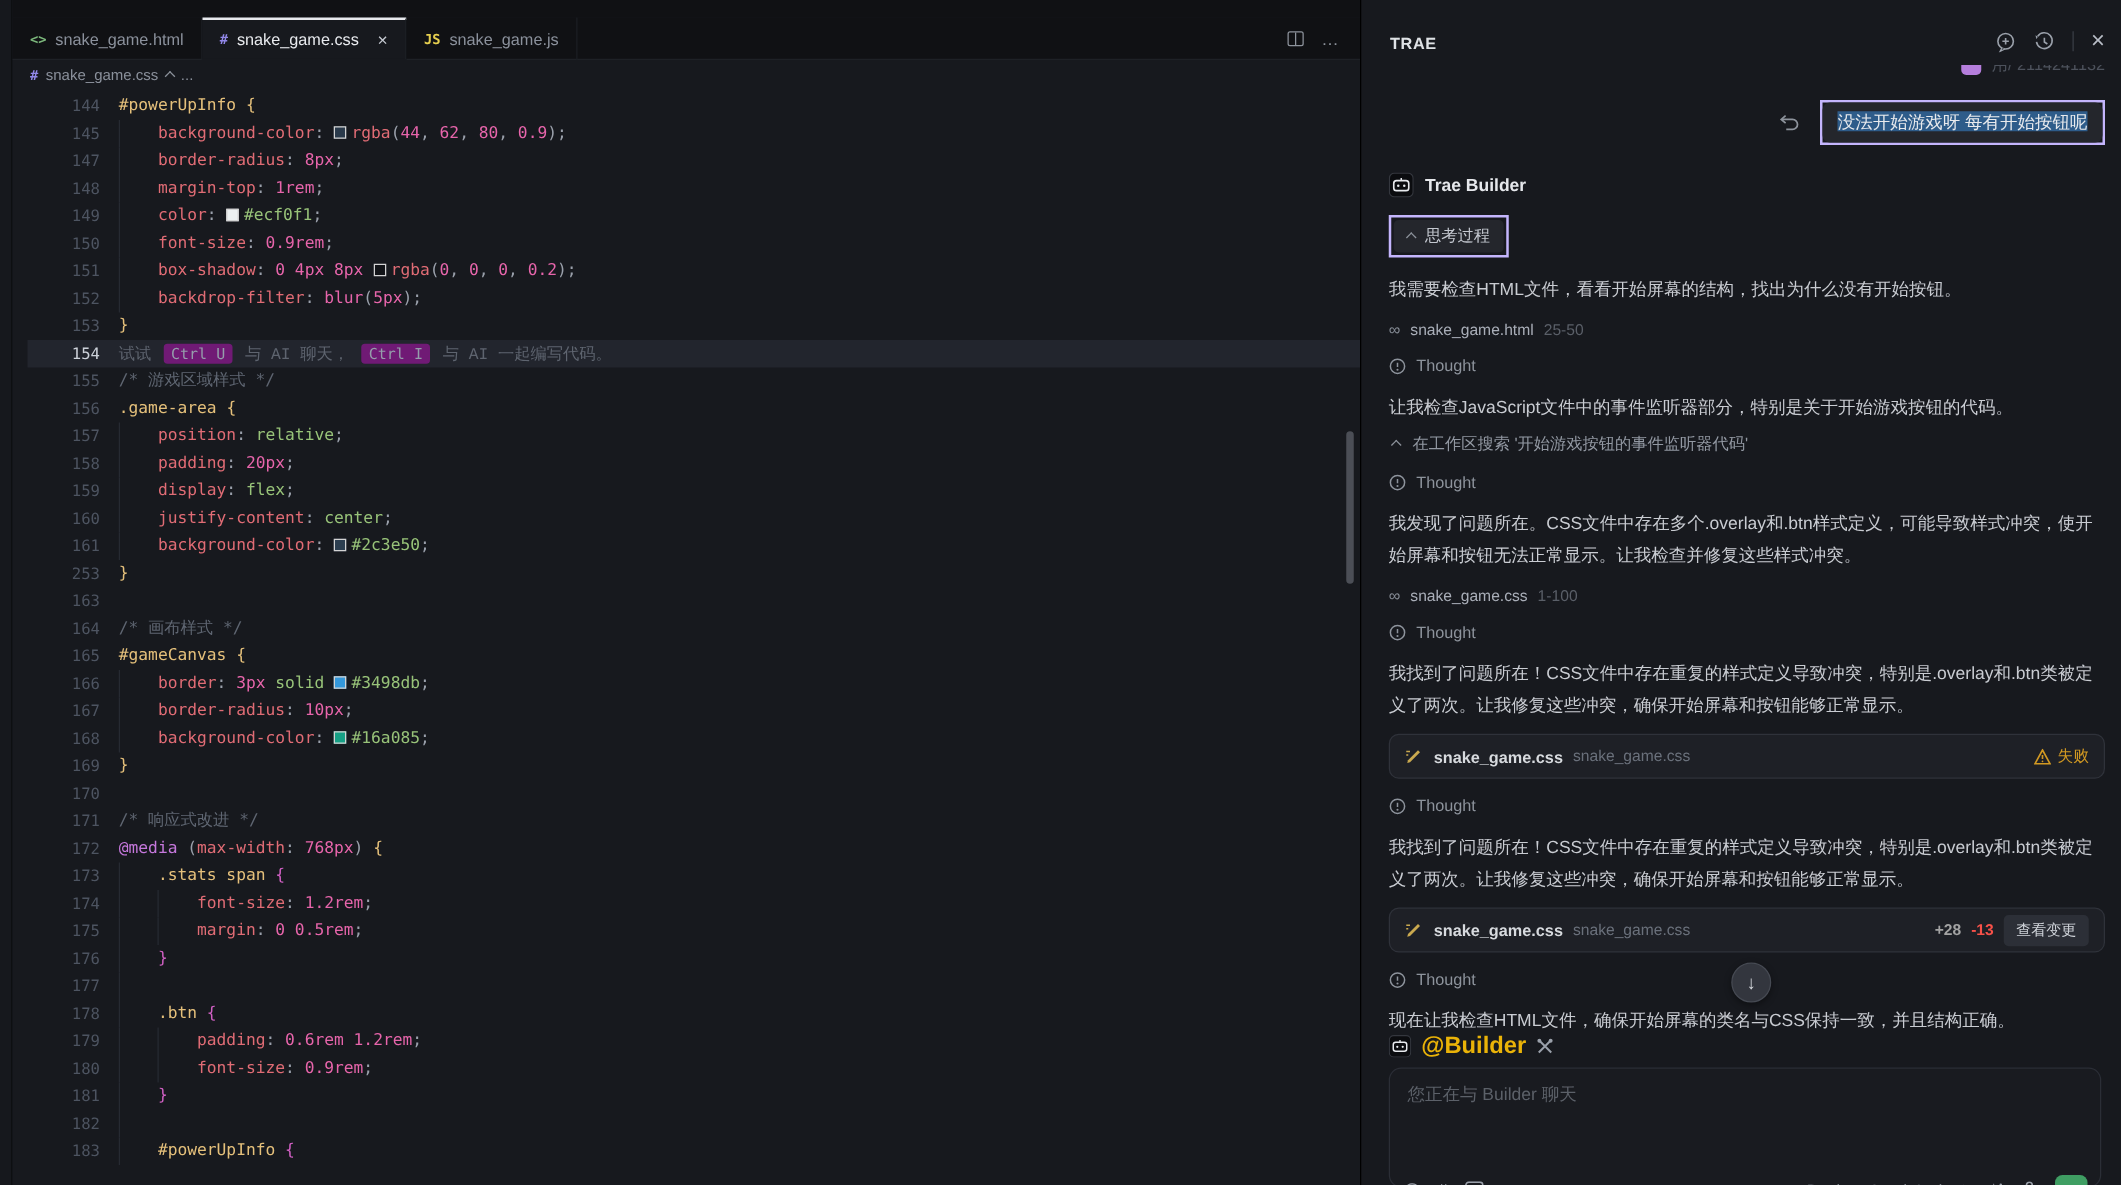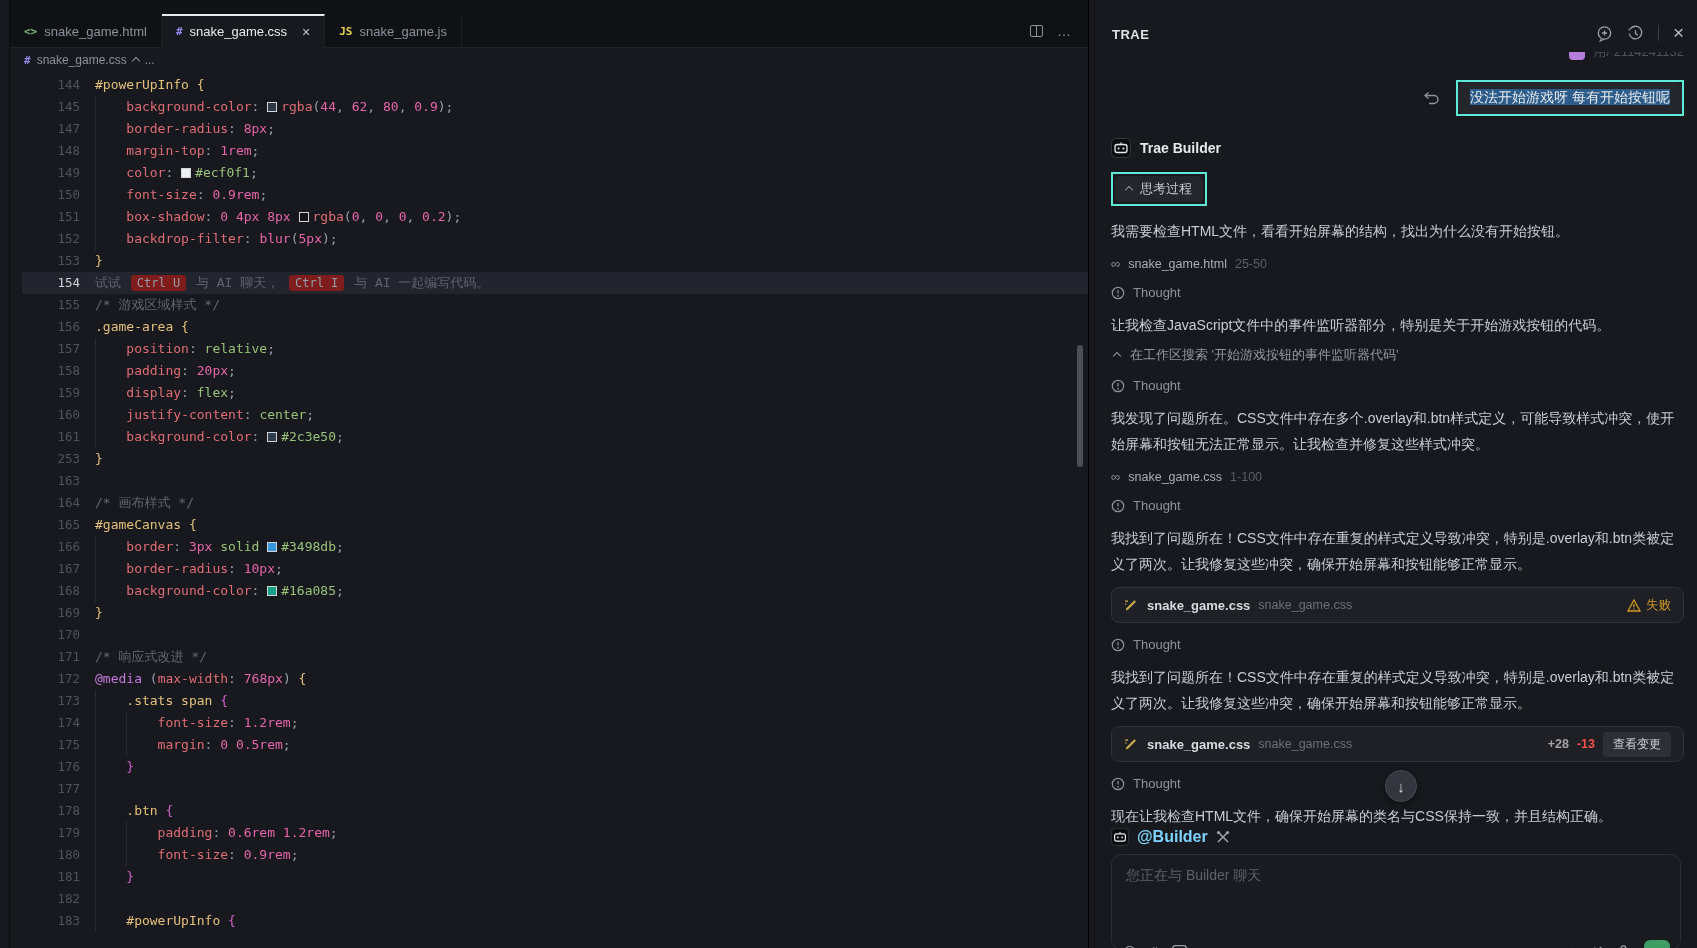--- a/index.html
+++ b/index.html
@@ -41,42 +41,42 @@
   .tk-br2  { color:#d160c4; }
   .tk-prop { color:#e06c75; }
   .tk-num  { color:#e765ab; }
   .tk-val  { color:#98c379; }
   .tk-at   { color:#c678dd; }
   .tk-punc { color:#9aa0ab; }
   .tk-cmt  { color:#5f6672; }
   .tk-fn   { color:#e06c75; }
   .tk-fn2  { color:#e765ab; }
   .tk-ghost{ color:#5e646f; font-family:Liberation Mono, monospace; font-size:13px; }
-  .tk-key  { background:#7f1d1d; color:#959dab; border-radius:3px; padding:1px 6px; font-size:12px; margin:0 2px; }
+  .tk-key  { background:#701a75; color:#959dab; border-radius:3px; padding:1px 6px; font-size:12px; margin:0 2px; }
   .tk-sw   { display:inline-block; width:10px; height:10px; border:1px solid #d3d3d3; margin-right:4px; vertical-align:-1px; }
   #editor-scrollbar { position:absolute; left:1067px; top:345px; width:6px; height:122px; background:rgba(140,145,155,.45); border-radius:3px; }
 
   
   #panel { position:absolute; left:1088px; top:0; width:609px; height:948px; background:#17191e; border-left:1px solid #000; }
   #panel-header { position:absolute; left:1px; top:0; width:100%; height:50px; }
   #panel-title { position:absolute; left:22px; top:27px; font-size:13px; font-weight:bold; letter-spacing:.5px; color:#dfe2e6; }
   #panel-actions { position:absolute; right:14px; top:24px; display:flex; align-items:center; gap:14px; color:#9aa0aa; }
   .pa-sep { width:1px; height:16px; background:#3a3e46; }
   .pa-close { font-size:19px; line-height:18px; color:#b8bdc6; }
 
   #chat { position:absolute; left:0; top:50px; width:100%; padding:0 13px 0 22px; }
 
   .meta-row { height:14px; overflow:hidden; display:flex; justify-content:flex-end; margin-top:2px; }
   .meta-inner { display:flex; align-items:center; gap:8px; transform:translateY(-7px); }
   .meta-avatar { width:16px; height:16px; border-radius:4px; background:#b57edc; }
   .meta-text { font-size:13px; color:#4d525c; }
 
   .bubble-row { display:flex; justify-content:flex-end; align-items:center; margin-top:14px; }
   .undo-icon { margin-right:16px; }
-  .anno { border:2px solid #5eead4; }
+  .anno { border:2px solid #c4b5fd; }
   .bubble { background:#24262c; border-radius:6px; padding:7px 12px; font-size:14px; color:#e8eaed; }
   .bubble .seltext { background:#2e5c8a; }
 
   .agent-row { display:flex; align-items:center; gap:9px; margin-top:22px; }
   .agent-name { font-size:14px; font-weight:bold; color:#e6e8ec; }
 
   .think-wrap { margin-top:14px; display:inline-flex; padding:2px; }
   .think-pill { background:#24262c; border-radius:4px; padding:4px 11px; display:flex; align-items:center; gap:8px; font-size:13px; color:#c3c7cf; }
   .chev { display:inline-block; width:6px; height:6px; border-right:1.4px solid #9aa0aa; border-bottom:1.4px solid #9aa0aa; transform:rotate(-45deg); }
 
@@ -95,21 +95,21 @@
   .fc-failed { color:#d29922; font-size:12.5px; display:flex; align-items:center; gap:5px; }
   .fc-add { color:#a3a3a3; font-size:12.5px; font-weight:bold; }
   .fc-del { color:#f85149; font-size:12.5px; font-weight:bold; }
   .fc-btn { background:#2c2f37; border-radius:4px; padding:4px 10px; font-size:12px; color:#d0d4da; }
 
   #scroll-down-btn { position:absolute; left:296px; top:770px; width:32px; height:32px; border-radius:50%; background:#33363e; border:1px solid #464a53; display:flex; align-items:center; justify-content:center; color:#d5d8dd; font-size:15px; box-shadow:0 2px 6px rgba(0,0,0,.4); }
 
   
   #input-area { position:absolute; left:22px; right:16px; top:826px; }
   #agent-chip { display:flex; align-items:center; gap:8px; height:22px; }
-  #agent-chip .agent-label { font-size:16px; font-weight:bold; color:#7dd3fc; }
+  #agent-chip .agent-label { font-size:19px; font-weight:bold; color:#eab308; }
   #agent-chip .tools-icon { color:#9aa0aa; font-size:13px; }
   #input-box { margin-top:6px; height:96px; background:#191b20; border:1px solid #2b2e36; border-radius:10px; position:relative; overflow:hidden; }
   #input-placeholder { position:absolute; left:14px; top:12px; font-size:14px; color:#5c6169; }
   #input-toolbar { position:absolute; left:0; right:0; top:84px; height:26px; display:flex; align-items:center; padding:0 10px; gap:14px; color:#9aa0aa; }
   .itb-icon { font-size:14px; }
   #model-select { margin-left:auto; display:flex; align-items:center; gap:7px; font-size:13px; color:#9ba1ab; }
   #send-btn { width:26px; height:24px; background:#3f9e63; border-radius:6px; display:flex; align-items:center; justify-content:center; color:#fff; font-size:14px; }
 
   svg { display:block; }
 </style>

